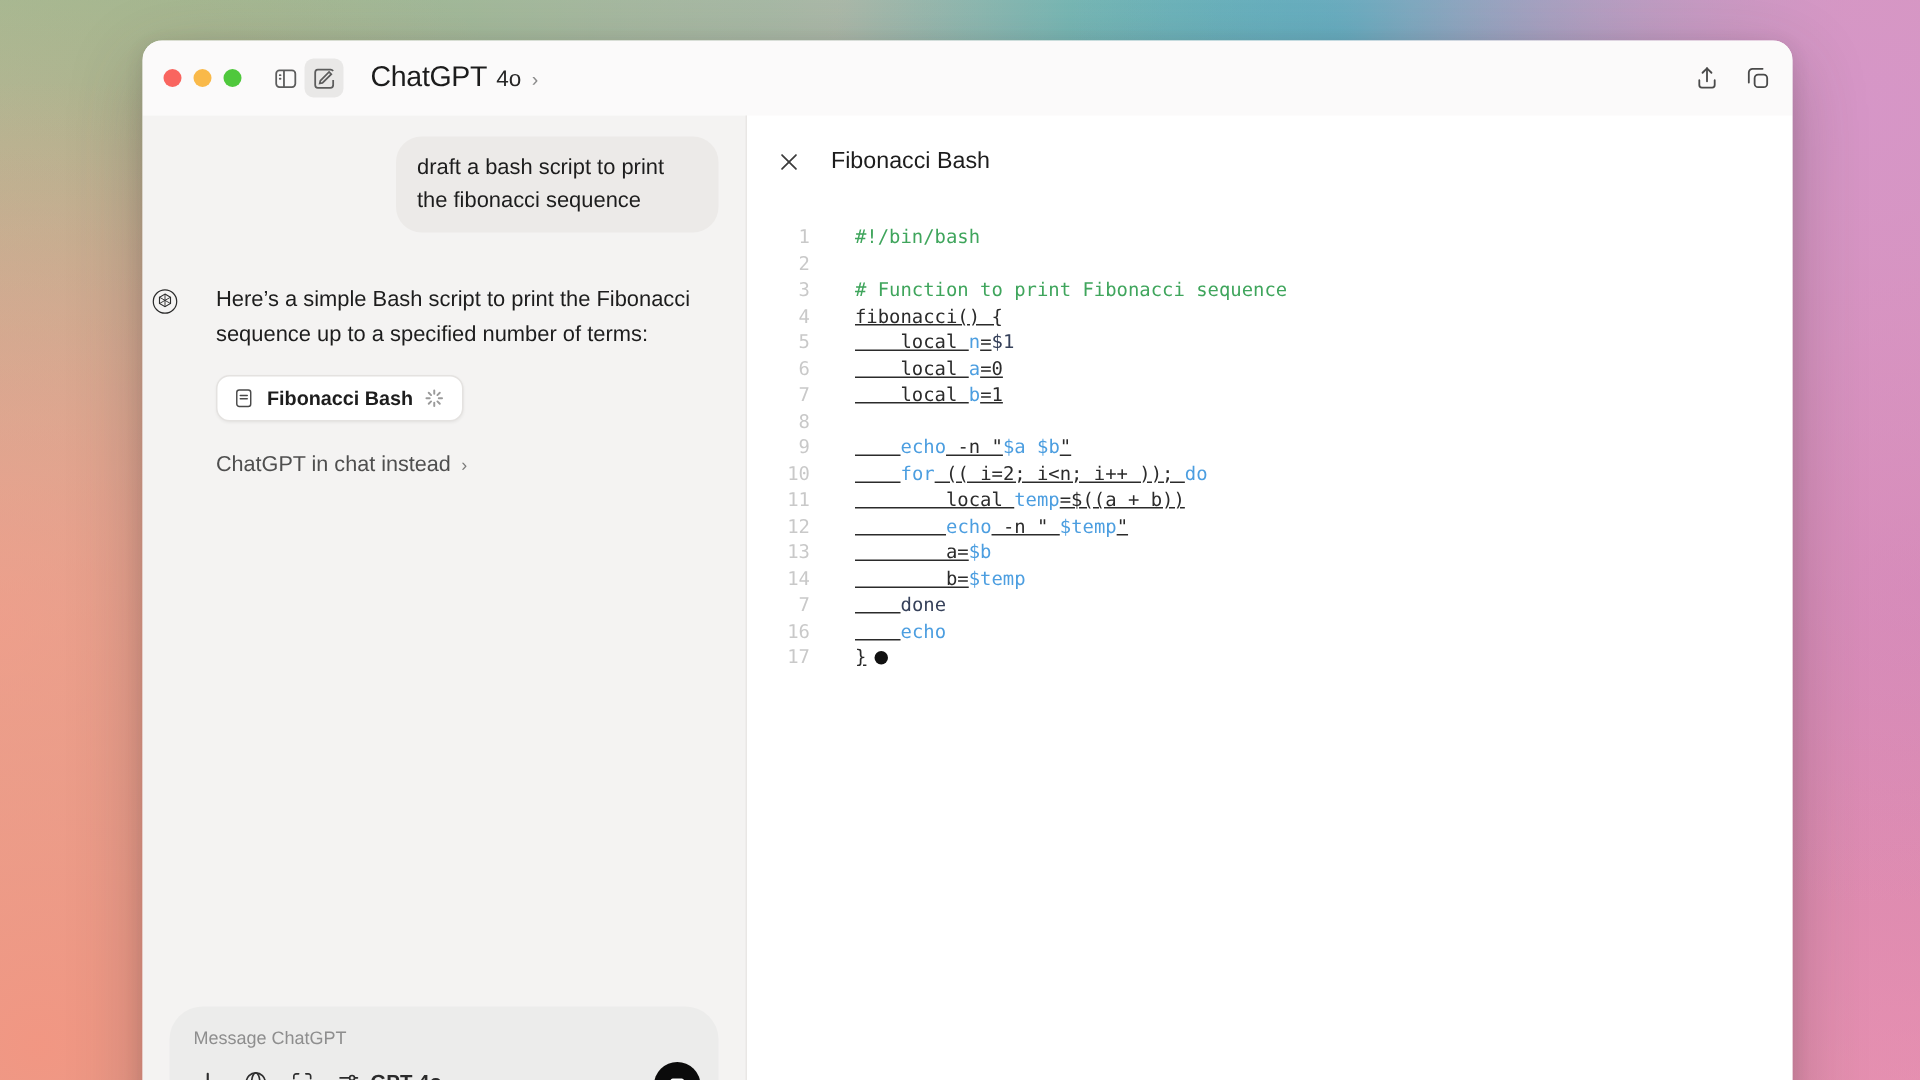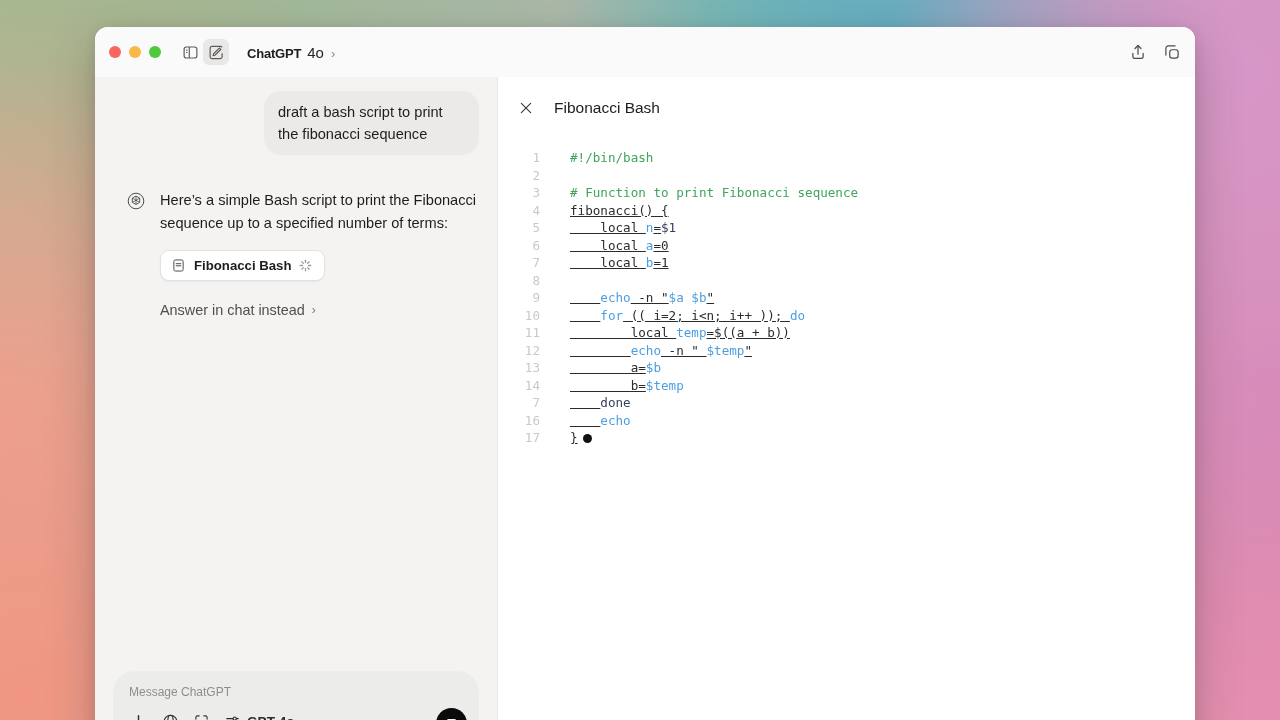--- a/index.html
+++ b/index.html
@@ -69,21 +69,21 @@
   }
   .tb-icon-btn.active { background: #e9e8e7; }
 
   #titlebar-title {
     margin-left: 18px;
     display: flex;
     align-items: baseline;
     gap: 6px;
     color: #1c1c1c;
   }
-  #titlebar-title .brand { font-size: 13px; font-weight: 700; letter-spacing: -0.2px; }
+  #titlebar-title .brand { font-size: 19px; font-weight: 400; letter-spacing: -0.2px; }
   #titlebar-title .model { font-size: 15px; font-weight: 400; color: #262626; }
   #titlebar-title .chev  { font-size: 13px; color: #8a8a8a; margin-left: 1px; }
 
   #titlebar-right {
     margin-left: auto;
     display: flex;
     align-items: center;
     gap: 16px;
     color: #4a4a4a;
   }
@@ -94,34 +94,34 @@
   
   #chat-pane {
     width: 403px;
     background: #f4f3f2;
     border-right: 1px solid #e9e7e5;
     position: relative;
     display: flex;
     flex-direction: column;
   }
 
-  #messages { padding: 14px 18px 0 32px; flex: 1; }
+  #messages { padding: 14px 18px 0 6px; flex: 1; }
 
   .msg-user-row { display: flex; justify-content: flex-end; }
   #user-bubble {
     background: #eceae8;
     border-radius: 17px;
     padding: 10px 14px;
     max-width: 215px;
     font-size: 14.6px;
     line-height: 1.52;
     color: #1d1d1d;
   }
 
-  .msg-assistant-row { display: flex; gap: 15px; margin-top: 34px; }
+  .msg-assistant-row { display: flex; gap: 25px; margin-top: 34px; }
 
   #assistant-avatar {
     width: 18px; height: 18px;
     flex: 0 0 18px;
     margin-top: 3px;
     color: #2b2b2b;
   }
 
   #assistant-body { flex: 1; }
   #assistant-text {
@@ -329,21 +329,21 @@
                 <line x1="2.4" y1="12" x2="6.4" y2="12"></line>
                 <line x1="17.6" y1="12" x2="21.6" y2="12"></line>
                 <line x1="5.2" y1="5.2" x2="8.1" y2="8.1"></line>
                 <line x1="15.9" y1="15.9" x2="18.8" y2="18.8"></line>
                 <line x1="5.2" y1="18.8" x2="8.1" y2="15.9"></line>
                 <line x1="15.9" y1="8.1" x2="18.8" y2="5.2"></line>
               </svg>
             </div>
 
             <div id="answer-in-chat">
-              <span>Answer in chat instead</span>
+              <span>ChatGPT in chat instead</span>
               <span class="chev">›</span>
             </div>
           </div>
         </div>
       </div>
 
       <div id="composer-wrap">
         <div id="composer">
           <div id="composer-placeholder">Message ChatGPT</div>
 

